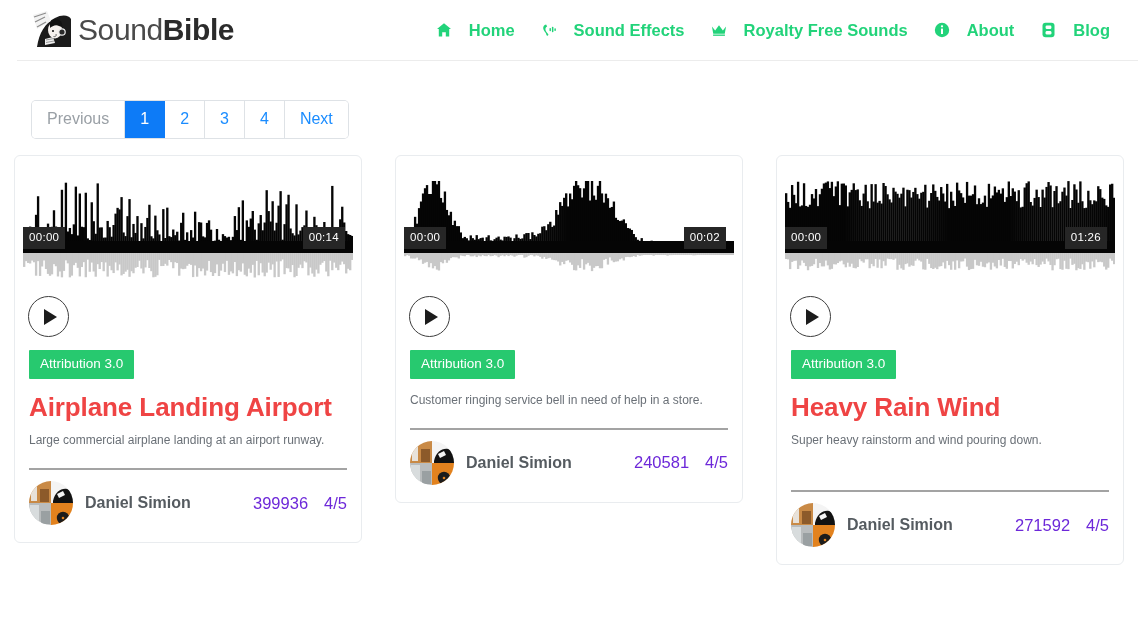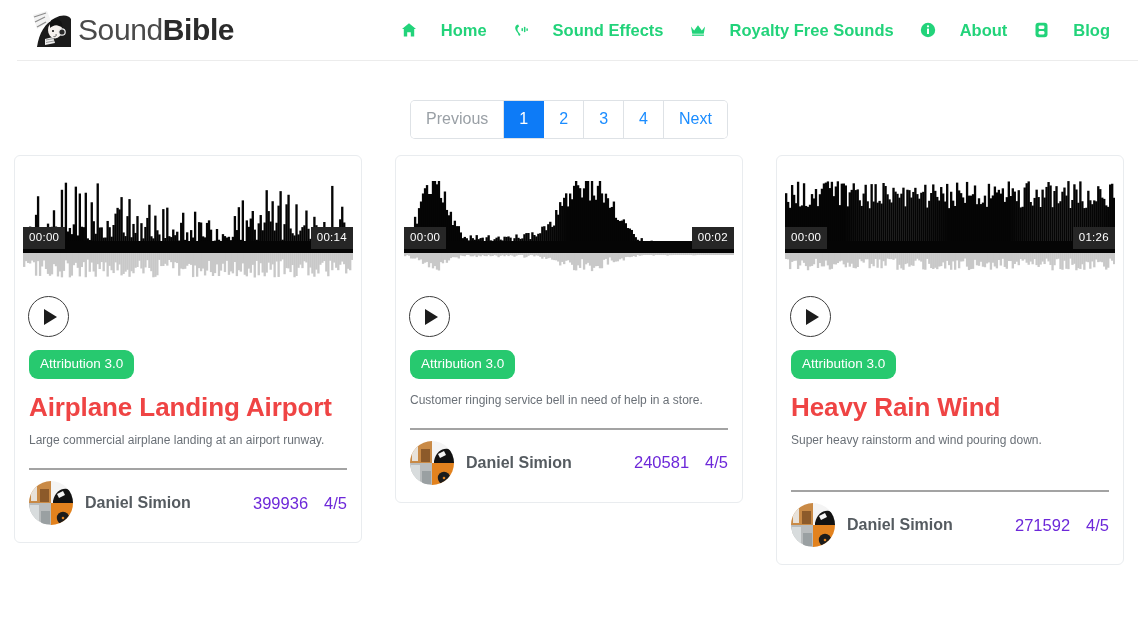--- a/index.html
+++ b/index.html
@@ -50,36 +50,36 @@
   .main-nav {
     margin-left: auto;
     display: flex;
     align-items: center;
     gap: 26px;
     padding-right: 14px;
   }
   .nav-link {
     display: flex;
     align-items: center;
-    gap: 24px;
+    gap: 17px;
     color: #22d37a;
     font-size: 16.5px;
     font-weight: 600;
     text-decoration: none;
     white-space: nowrap;
   }
   .nav-icon { display: inline-flex; width: 16px; height: 16px; align-items:center; justify-content:center; }
   .nav-icon svg { display:block; fill:#22d37a; }
 
   
   .pagination-wrap {
     display: flex;
-    justify-content: center;
     padding-top: 40px;
     padding-bottom: 17px;
+    padding-left: 32px;
   }
   .pagination {
     display: flex;
     border-radius: 4px;
     overflow: hidden;
     box-shadow: 0 0 0 1px #dee2e6;
     background: #fff;
   }
   .page-item {
     font-size: 16px;
@@ -128,21 +128,21 @@
     bottom: 38px;
     background: #262626;
     color: #ffffff;
     font-size: 11.5px;
     line-height: 1;
     padding: 5px 6px 6px 6px;
     font-family: "Liberation Sans", sans-serif;
     letter-spacing: 0.3px;
   }
   .time-label.start { left: 0px; }
-  .time-label.end { right: 0px; }
+  .time-label.end { right: 8px; }
 
   .play-row { padding: 9px 0 0 13px; height: 63px; }
   .play-btn {
     width: 41px; height: 41px;
     border-radius: 50%;
     border: 1.6px solid #3d3d3d;
     display: flex; align-items: center; justify-content: center;
     background: #fff;
     cursor: pointer;
   }
@@ -155,21 +155,21 @@
   }
 
   .card-body { padding: 0 14px 0 14px; }
   .badge {
     display: inline-block;
     background: #27c96f;
     color: #ffffff;
     font-size: 13.5px;
     line-height: 1;
     padding: 7px 11px 8px 11px;
-    border-radius: 9px;
+    border-radius: 1px;
     margin-bottom: 13px;
   }
   .card-title {
     margin: 0 0 9px 0;
     font-size: 26px;
     font-weight: 700;
     color: #ef4444;
     line-height: 1.2;
     letter-spacing: -0.1px;
     cursor: pointer;

